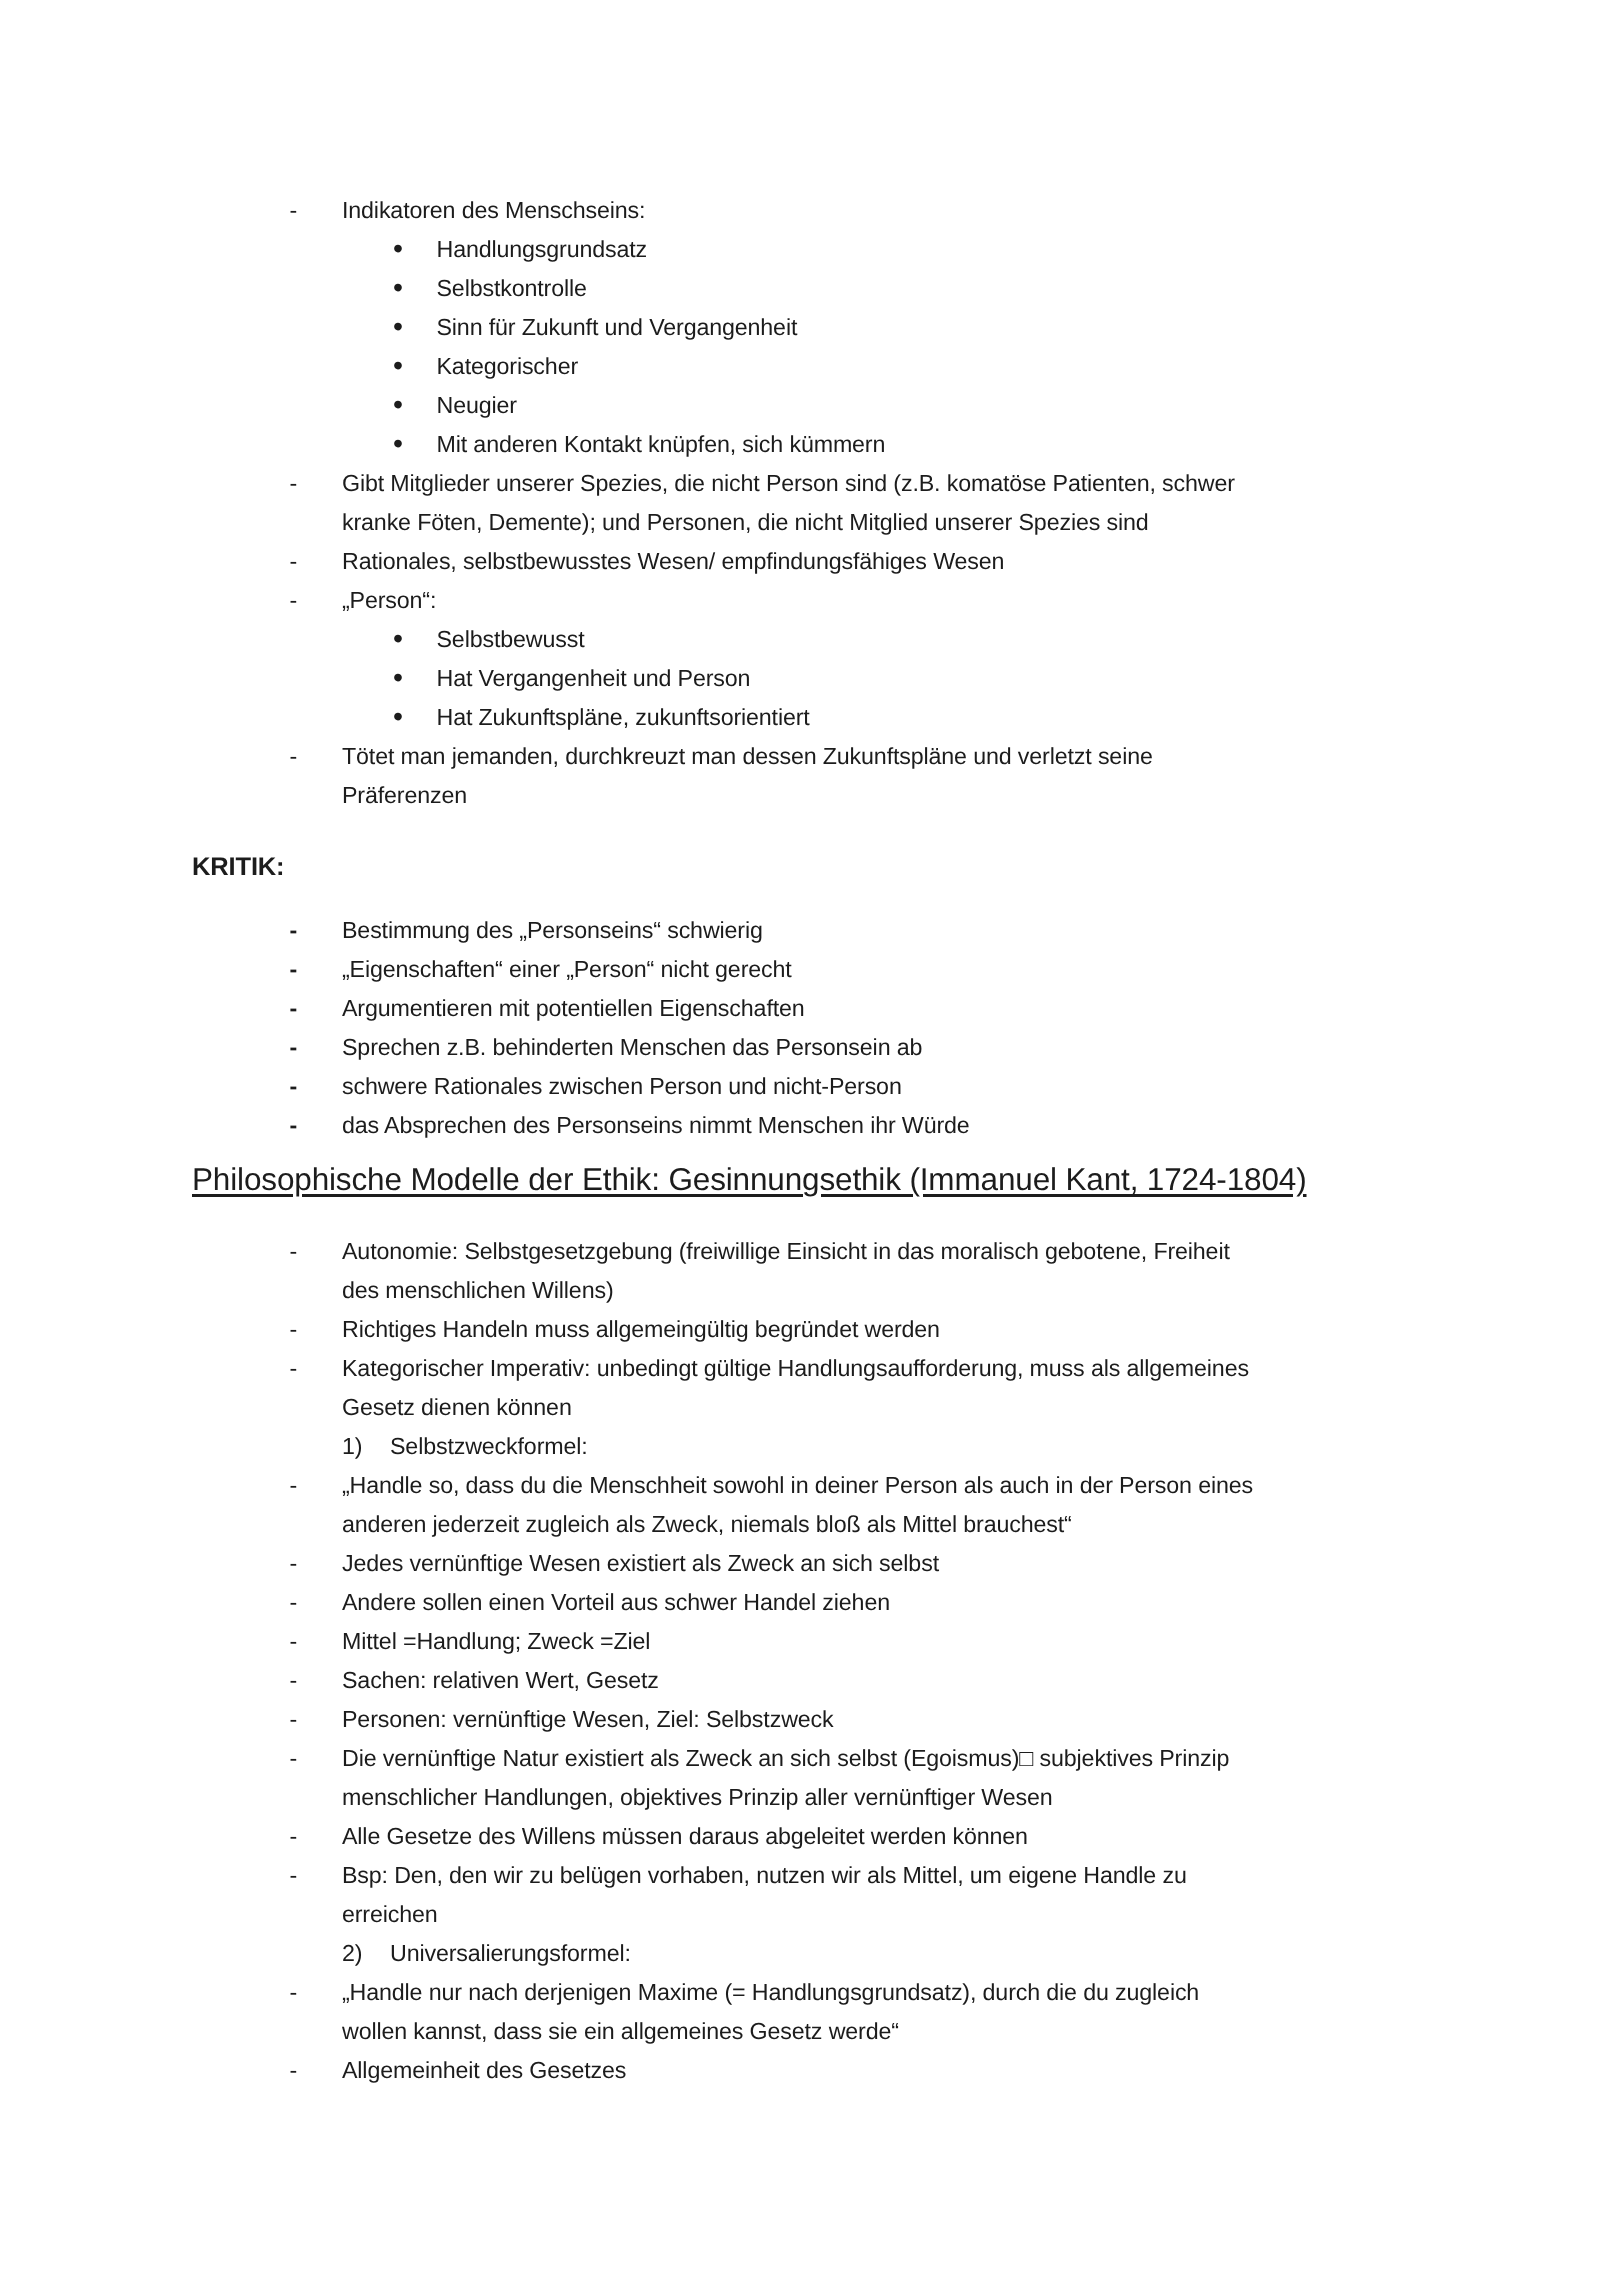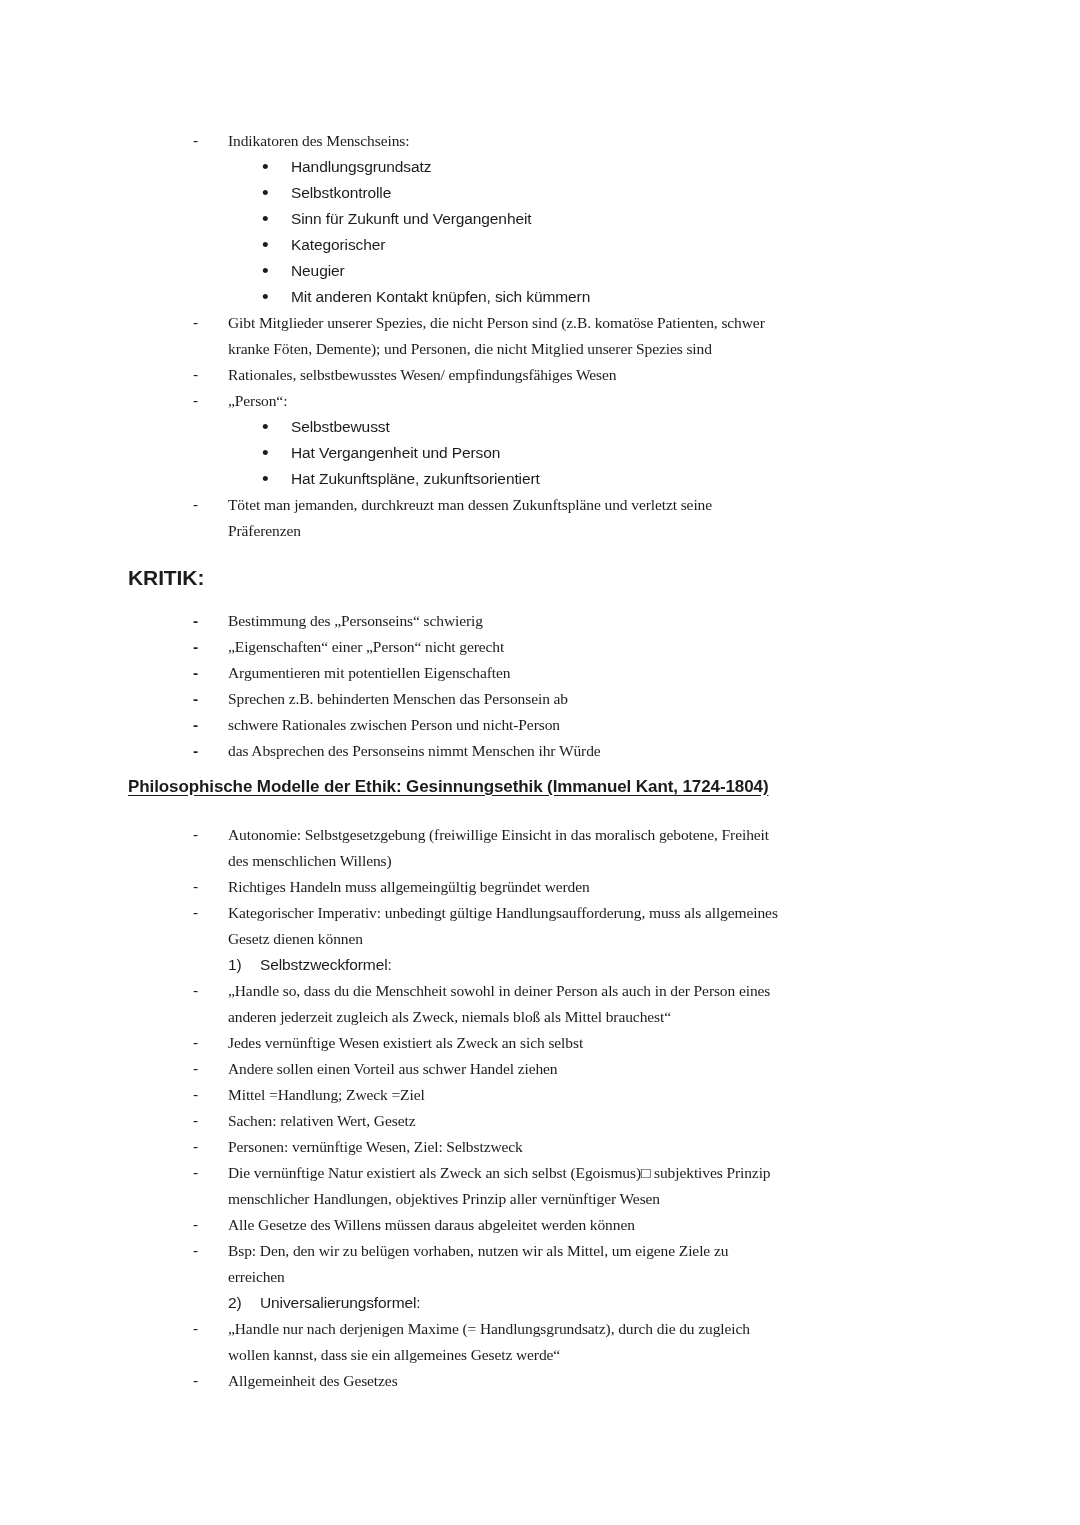--- a/index.html
+++ b/index.html
@@ -20,40 +20,40 @@
     width: 900px;
     font-size: 15.5px;
     line-height: 26px;
     letter-spacing: -0.1px;
   }
   .row { position: relative; }
   .row > .text { display: block; white-space: pre; }
   .row > .marker { position: absolute; top: 0; }
 
   .dash > .marker, .dashbold > .marker { left: 65px; }
-  .dash > .text,   .dashbold > .text   { padding-left: 100px; font-family: Liberation Serif, serif; }
+  .dash > .text,   .dashbold > .text   { padding-left: 100px; }
   .dashbold > .marker { font-weight: 700; }
 
   .bullet > .marker { left: 134px; font-size: 19px; line-height: 26px; }
   .bullet > .text   { padding-left: 163px; }
 
   .num > .marker { left: 100px; }
   .num > .text   { padding-left: 132px; }
 
   .kritik-label {
     margin: 21px 0 17px 0;
-    font-size: 21px;
+    font-size: 17px;
     line-height: 26px;
     font-weight: 700;
   }
   .section-heading {
     margin: 8px 0 20px 0;
-    font-size: 17px;
+    font-size: 21px;
     line-height: 30px;
-    font-weight: 700;
+    font-weight: 400;
     text-decoration: underline;
     text-underline-offset: 3px;
     white-space: pre;
   }
 </style>
 </head>
 <body>
 
 <main class="page" style="background: rgb(255, 255, 255); color: rgb(28, 28, 28);">
   <div class="doc">
@@ -198,21 +198,21 @@
           <span class="marker">-</span>
           <span class="text">Die vernünftige Natur existiert als Zweck an sich selbst (Egoismus)□ subjektives Prinzip
 menschlicher Handlungen, objektives Prinzip aller vernünftiger Wesen</span>
         </div>
         <div class="row dash">
           <span class="marker">-</span>
           <span class="text">Alle Gesetze des Willens müssen daraus abgeleitet werden können</span>
         </div>
         <div class="row dash">
           <span class="marker">-</span>
-          <span class="text">Bsp: Den, den wir zu belügen vorhaben, nutzen wir als Mittel, um eigene Ziele zu
+          <span class="text">Bsp: Den, den wir zu belügen vorhaben, nutzen wir als Mittel, um eigene Handle zu
 erreichen</span>
         </div>
         <div class="row num">
           <span class="marker">2)</span>
           <span class="text">Universalierungsformel:</span>
         </div>
         <div class="row dash">
           <span class="marker">-</span>
           <span class="text">„Handle nur nach derjenigen Maxime (= Handlungsgrundsatz), durch die du zugleich
 wollen kannst, dass sie ein allgemeines Gesetz werde“</span>

